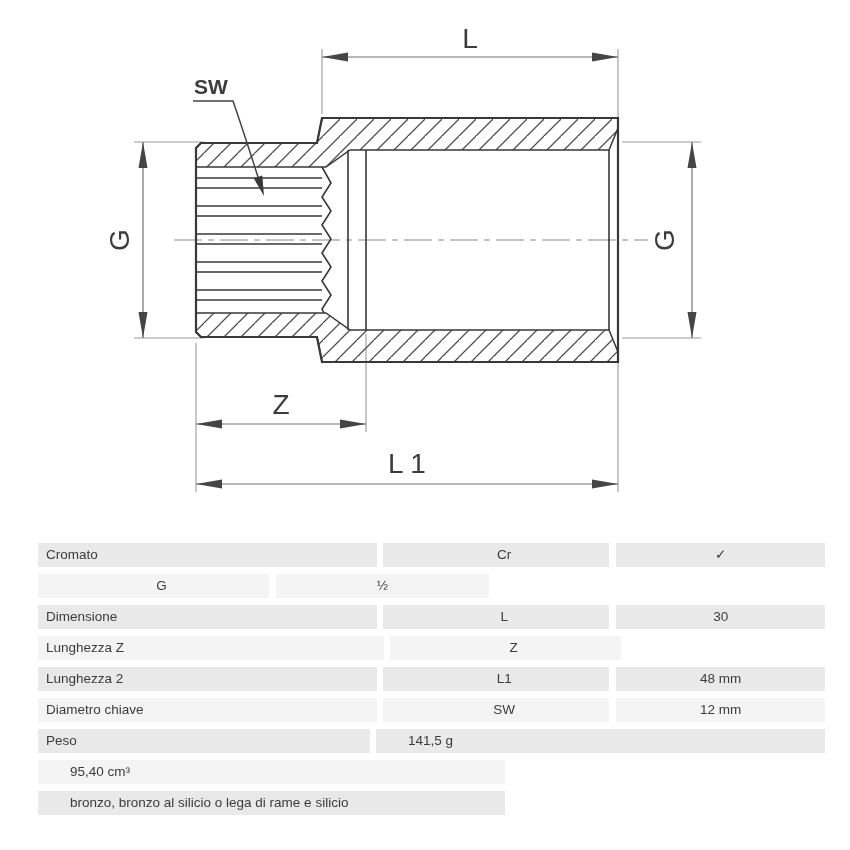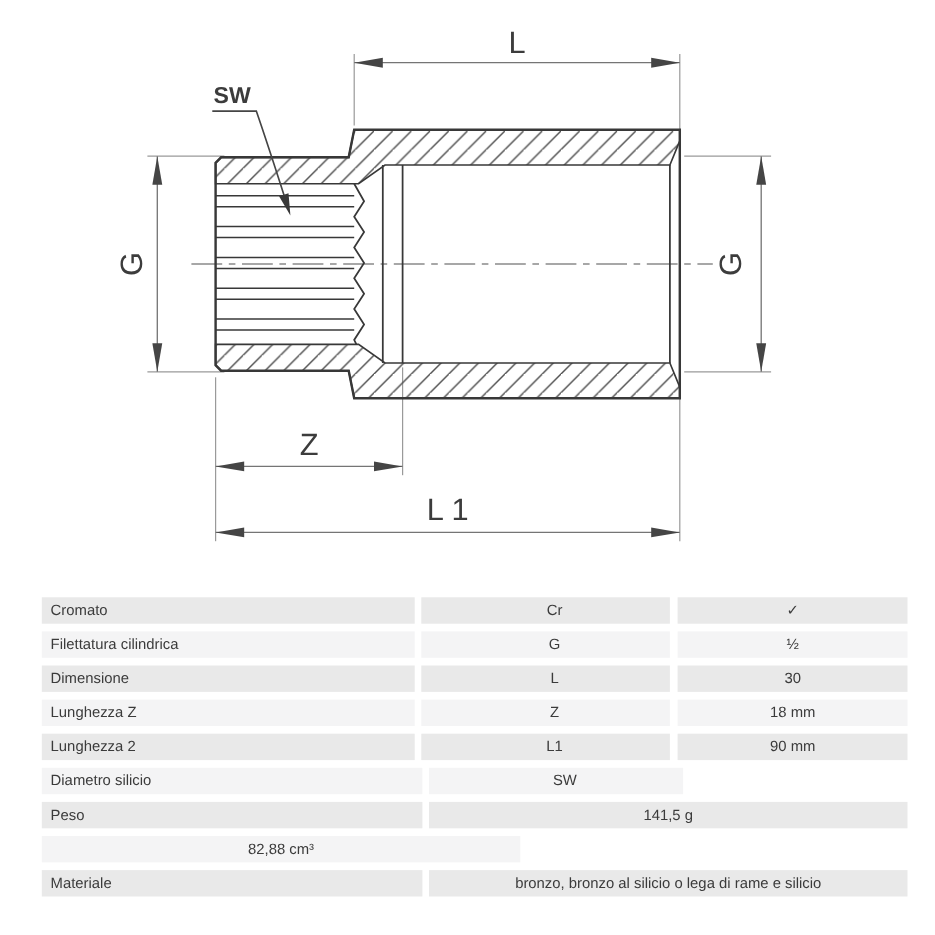--- a/index.html
+++ b/index.html
@@ -10,21 +10,21 @@
   .sw-text{fill:#3c3c3c;font-family:"Liberation Sans",sans-serif;font-size:21px;font-weight:600;}
 
   
   #spec-table{position:absolute;left:38px;top:543px;width:787px;}
   .t-row{display:flex;margin-bottom:7px;height:24px;}
   .cell{height:24px;line-height:24px;font-size:13.5px;color:#3b3b3b;white-space:nowrap;
         overflow:hidden;}
   .c1{width:338px;padding-left:8px;margin-right:6px;text-align:left;}
   .c2{width:215px;margin-right:7px;text-align:center;padding-left:16px;}
   .c3{width:213px;text-align:center;}
-  .cm{width:435px;text-align:center;}
+  .cm{width:435px;padding-left:32px;}
   .t-row:nth-child(odd) .cell{background:#e9e9e9;}
   .t-row:nth-child(even) .cell{background:#f4f4f5;}
 </style>
 </head>
 <body>
 
 <div id="stage">
 
   <svg id="drawing" viewBox="0 0 850 520" xmlns="http://www.w3.org/2000/svg">
     <defs>
@@ -117,56 +117,54 @@
 
   <div id="spec-table">
 
     <div class="t-row">
       <div class="cell c1">Cromato</div>
       <div class="cell c2">Cr</div>
       <div class="cell c3">✓</div>
     </div>
 
     <div class="t-row">
-      <div class="cell c1">Filettatura cilindrica</div>
       <div class="cell c2">G</div>
       <div class="cell c3">½</div>
     </div>
 
     <div class="t-row">
       <div class="cell c1">Dimensione</div>
       <div class="cell c2">L</div>
       <div class="cell c3">30</div>
     </div>
 
     <div class="t-row">
       <div class="cell c1">Lunghezza Z</div>
       <div class="cell c2">Z</div>
-      <div class="cell c3">18 mm</div>
     </div>
 
     <div class="t-row">
       <div class="cell c1">Lunghezza 2</div>
       <div class="cell c2">L1</div>
-      <div class="cell c3">90 mm</div>
+      <div class="cell c3">48 mm</div>
     </div>
 
     <div class="t-row">
-      <div class="cell c1">Diametro silicio</div>
+      <div class="cell c1">Diametro chiave</div>
       <div class="cell c2">SW</div>
+      <div class="cell c3">12 mm</div>
     </div>
 
     <div class="t-row">
       <div class="cell c1">Peso</div>
       <div class="cell cm">141,5 g</div>
     </div>
 
     <div class="t-row">
-      <div class="cell cm">82,88 cm³</div>
+      <div class="cell cm">95,40 cm³</div>
     </div>
 
     <div class="t-row">
-      <div class="cell c1">Materiale</div>
       <div class="cell cm">bronzo, bronzo al silicio o lega di rame e silicio</div>
     </div>
 
   </div>
 </div>
 
 </body></html>

